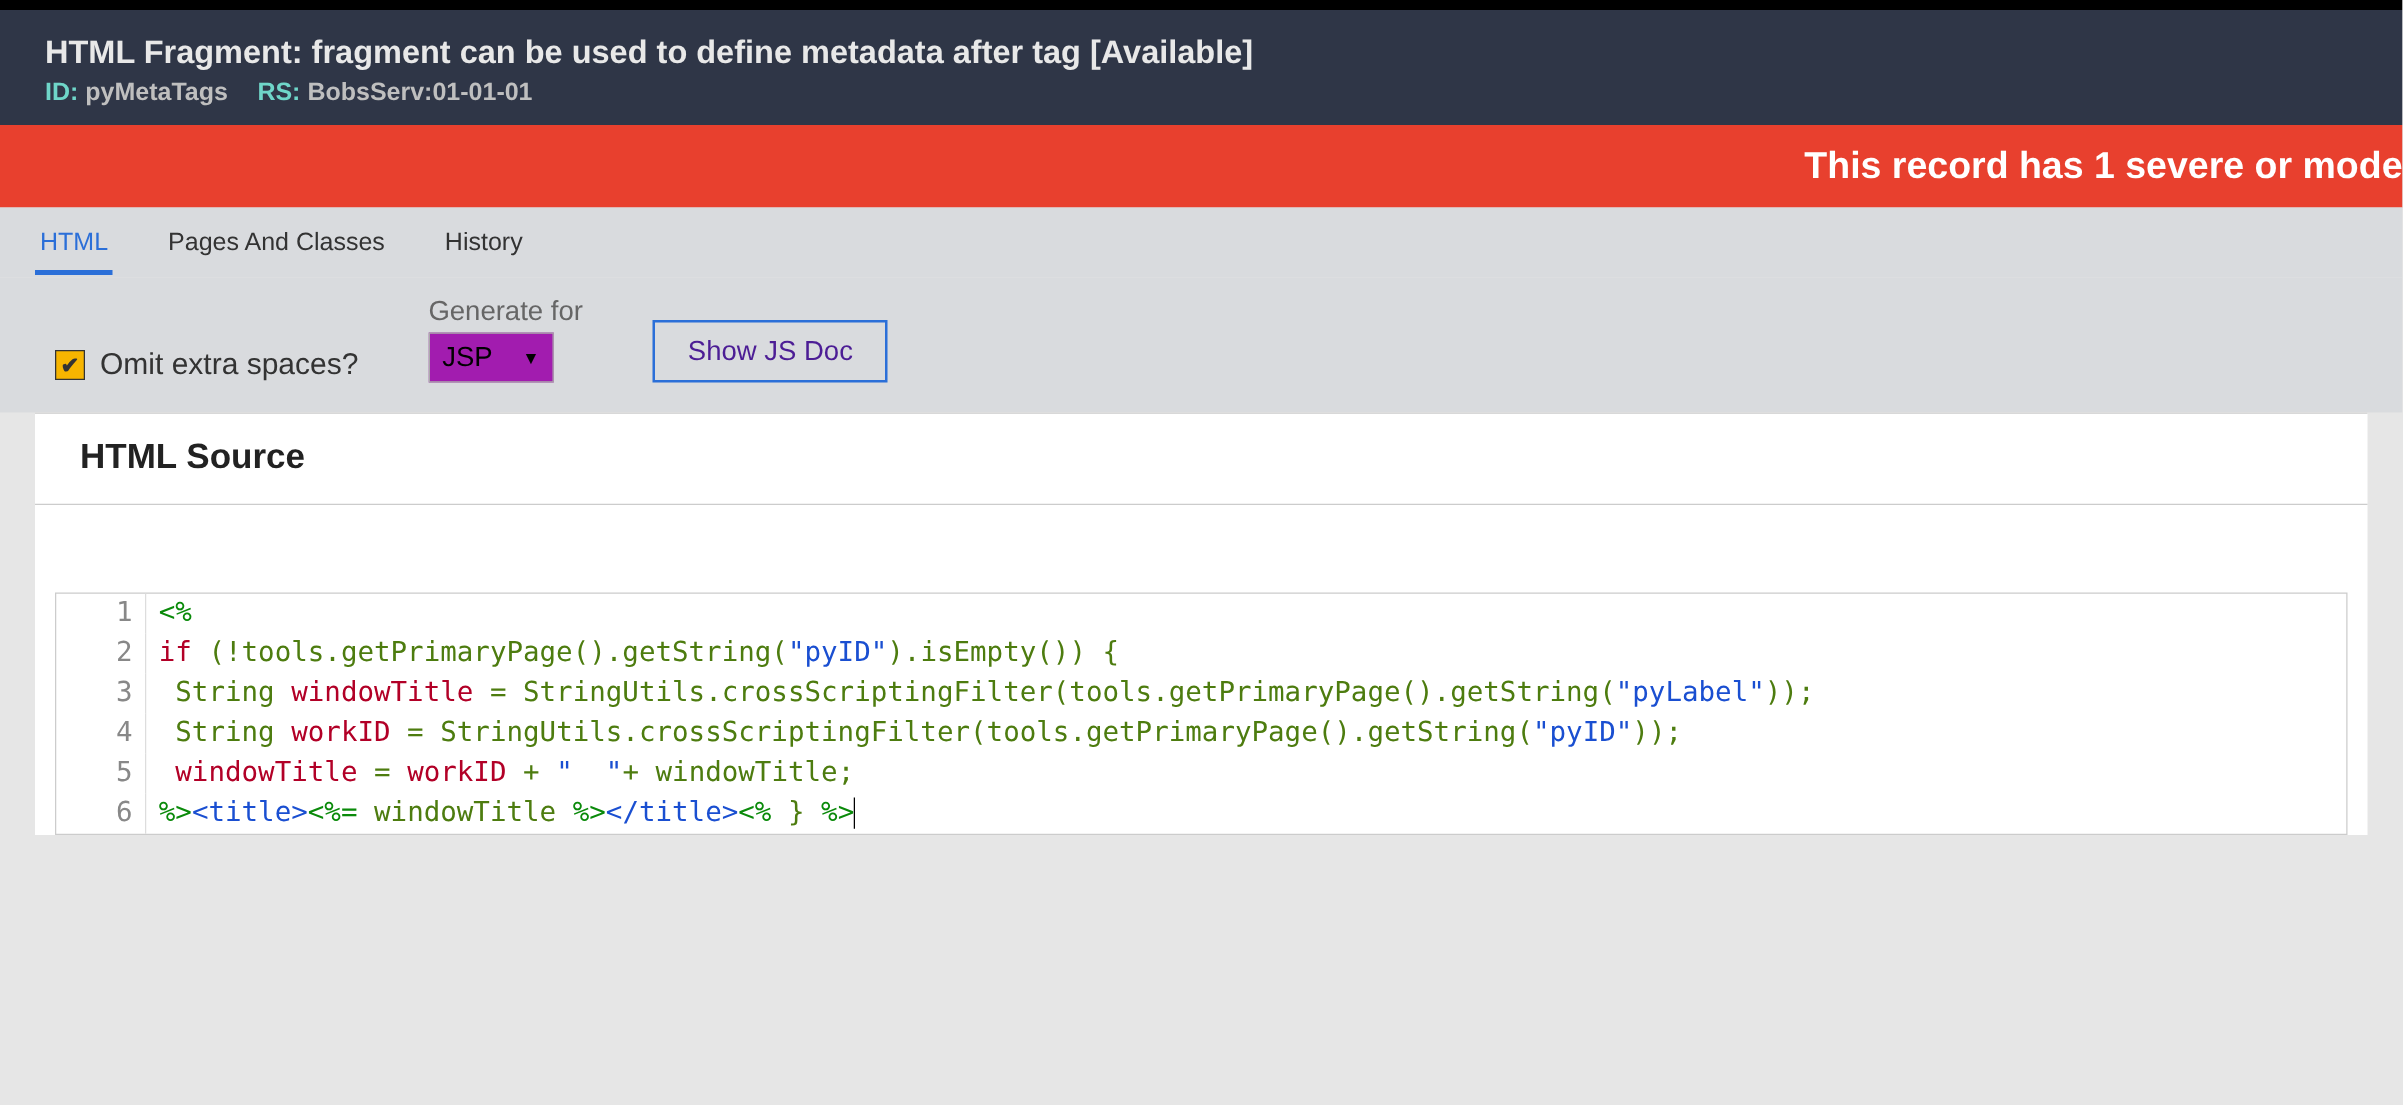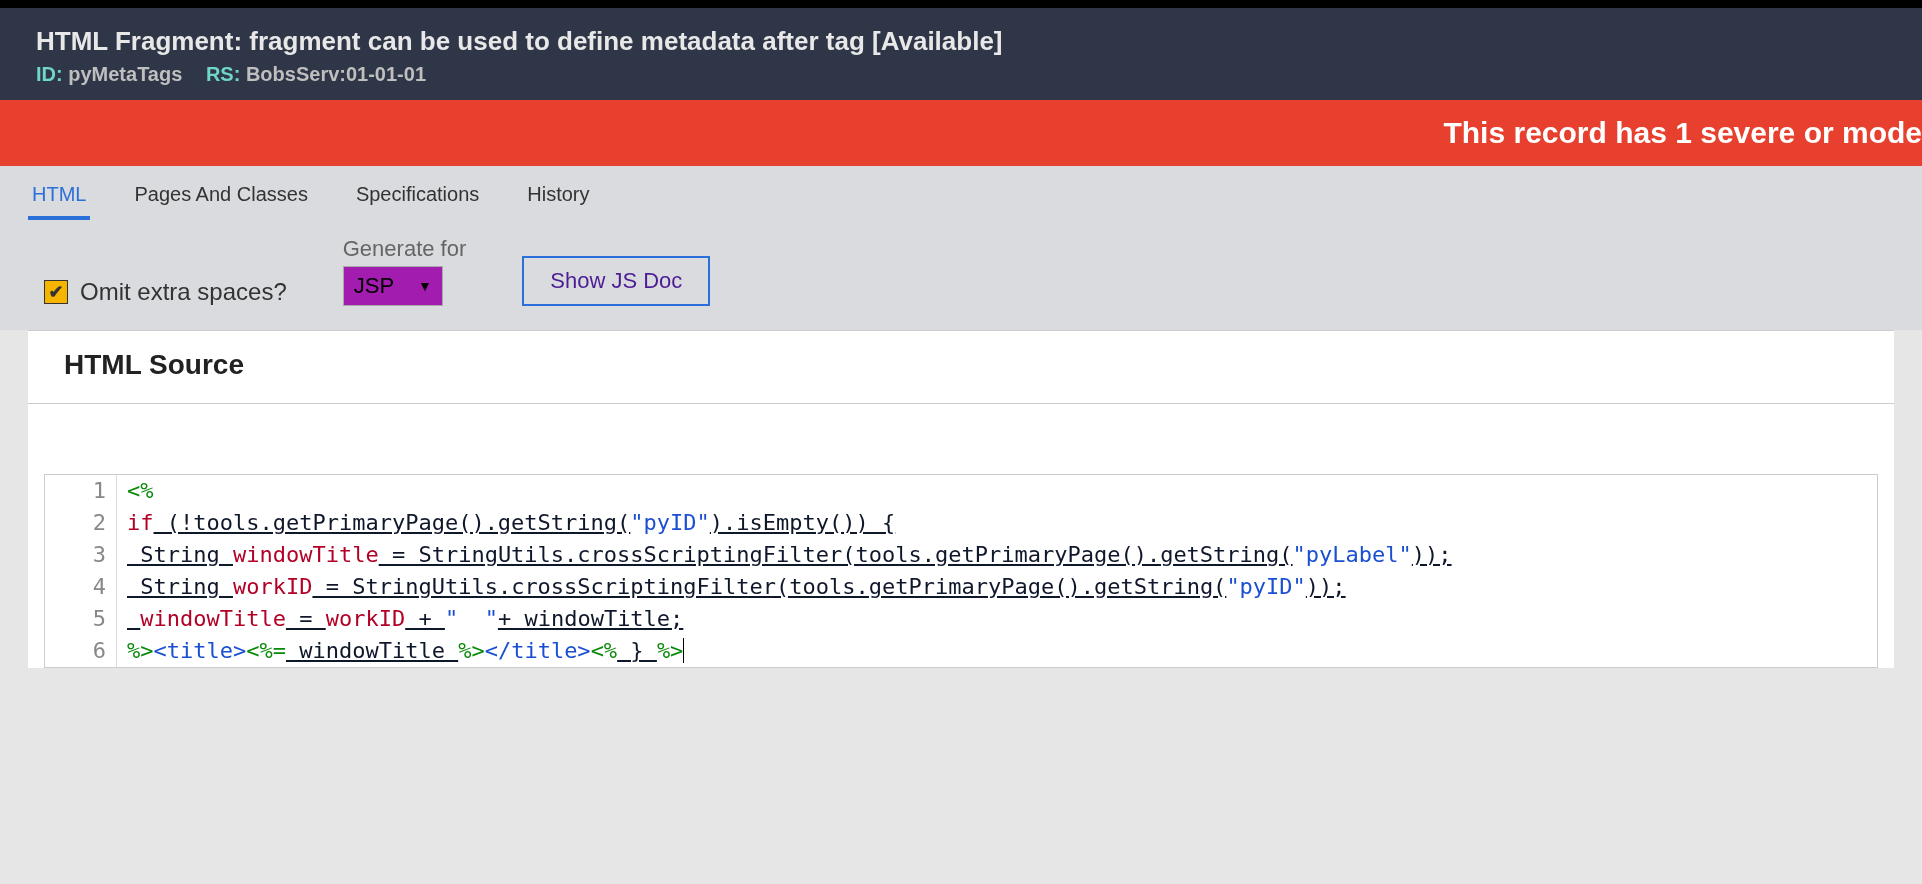--- a/index.html
+++ b/index.html
@@ -32,21 +32,21 @@
 .panel-title { font-size: 28px; font-weight: 700; color: #222; padding: 18px 51px 22px 36px; }
 .panel-divider { border: none; border-top: 1px solid #ccc; margin: 0 0 70px 0; }
 
 .code-wrap { border: 1px solid #ccc; margin: 0 16px 0 16px; background: #fff; font-family: "Consolas", "Menlo", monospace; font-size: 22px; line-height: 32px; }
 .code-line { display: flex; }
 .gutter { width: 72px; text-align: right; padding-right: 10px; color: #888; border-right: 1px solid #ddd; user-select: none; }
 .code { padding-left: 10px; white-space: pre; }
 
 .t-scriptlet { color: #0a8a0a; }
 .t-keyword { color: #b20027; }
-.t-plain { color: #0f172a; text-decoration: underline; }
+.t-plain { color: #4d7c0f; }
 .t-string { color: #1a4fd1; }
 .t-tag { color: #1a4fd1; }
 .t-ident { color: #b20027; }
 .cursor { border-right: 1px solid #000; }
 </style>
 </head>
 <body>
 
 <div class="topbar-black"></div>
 
@@ -58,21 +58,20 @@
     <span class="lbl">RS:</span>
     <span class="val">BobsServ:01-01-01</span>
   </div>
 </div>
 
 <div class="alert-bar">This record has 1 severe or mode</div>
 
 <div class="tabs" id="tab-bar">
     <div class="tab active">HTML</div>
     <div class="tab">Pages And Classes</div>
-    <div class="tab">Specifications</div>
     <div class="tab">History</div>
   </div>
 
 <div class="controls">
   <div class="chk-wrap">
     <div class="chk" id="omit-chk">✔</div>
     <span>Omit extra spaces?</span>
   </div>
   <div class="genfor">
     <span class="genfor-label">Generate for</span>

